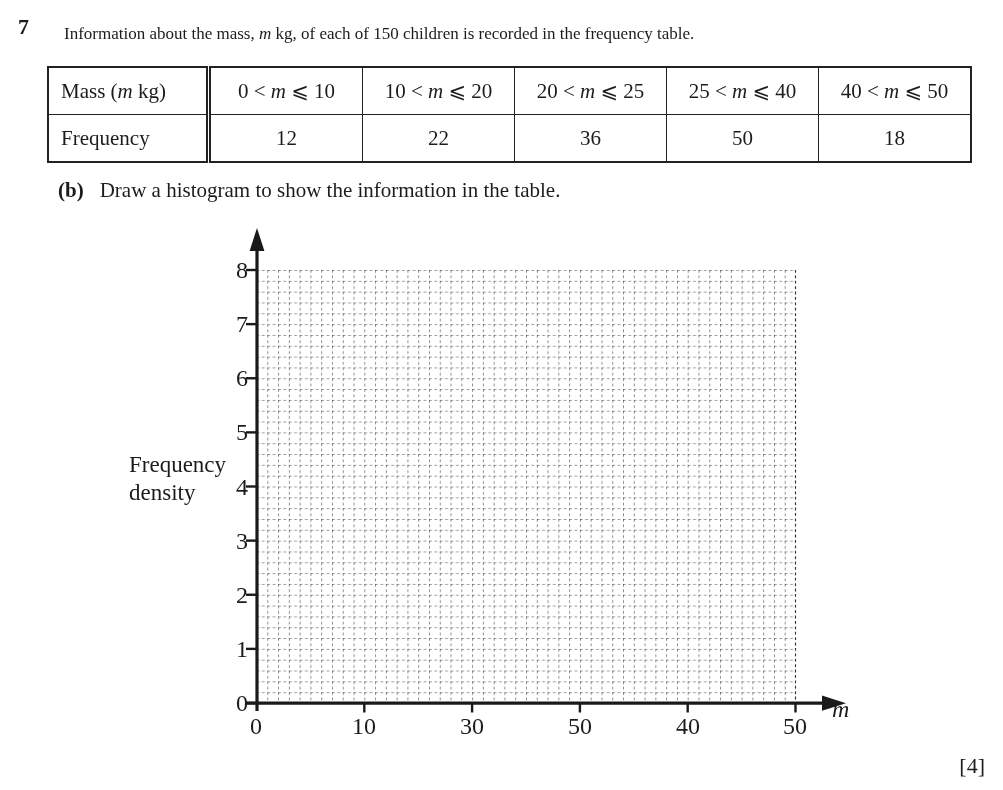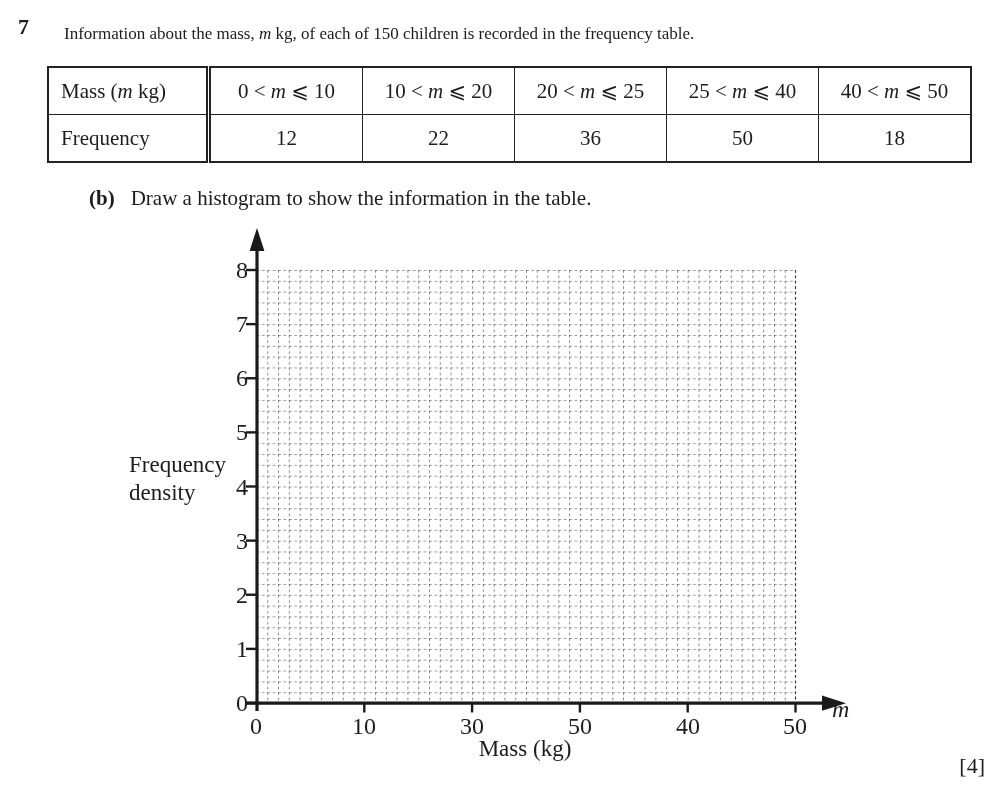--- a/index.html
+++ b/index.html
@@ -16,21 +16,21 @@
   #freq-table{left:47px;top:66px;border-collapse:collapse;table-layout:fixed;}
   #freq-table td{
     border:1.6px solid #222;height:46px;font-size:21px;text-align:center;
     vertical-align:middle;padding:0 4px;margin-top:44px;
   }
   #freq-table td.rowhead{width:141px;text-align:left;padding-left:12px;}
   #freq-table td.datacol{width:143px;}
   #freq-table td.dbl{border-left:5px double #222;}
   #freq-table{border:2.2px solid #222;}
   
-  #part-b{left:58px;top:186px;font-size:21px;margin-left:31px;}
+  #part-b{left:58px;top:178px;font-size:21px;}
   #part-b .lbl{font-weight:bold;margin-right:16px;}
   
   #graph-svg{position:absolute;left:0;top:0;pointer-events:none;}
   
   .ytick-lab{width:42px;text-align:right;font-size:24px;line-height:30px;height:30px;}
   .xtick-lab{width:70px;text-align:center;font-size:24px;line-height:30px;height:30px;}
   
   #ylab{left:129px;top:451px;font-size:23px;line-height:28px;}
   #xlab{left:425px;top:736px;width:200px;text-align:center;font-size:23px;}
   #mvar{left:832px;top:696px;font-size:24px;font-style:italic;}
@@ -117,18 +117,17 @@
   <div class="abs xtick-lab" style="left:329px;top:711px;">10</div>
   <div class="abs xtick-lab" style="left:437px;top:711px;">30</div>
   <div class="abs xtick-lab" style="left:545px;top:711px;">50</div>
   <div class="abs xtick-lab" style="left:653px;top:711px;">40</div>
   <div class="abs xtick-lab" style="left:760px;top:711px;">50</div>
 
   <div id="ylab" class="abs">
     <div>Frequency</div>
     <div>density</div>
   </div>
-  <div id="xlab" class="abs">Mass (kg)</div>
   <div id="mvar" class="abs">m</div>
 
   <div id="marks" class="abs">[4]</div>
 
 </div>
 
 </body></html>

